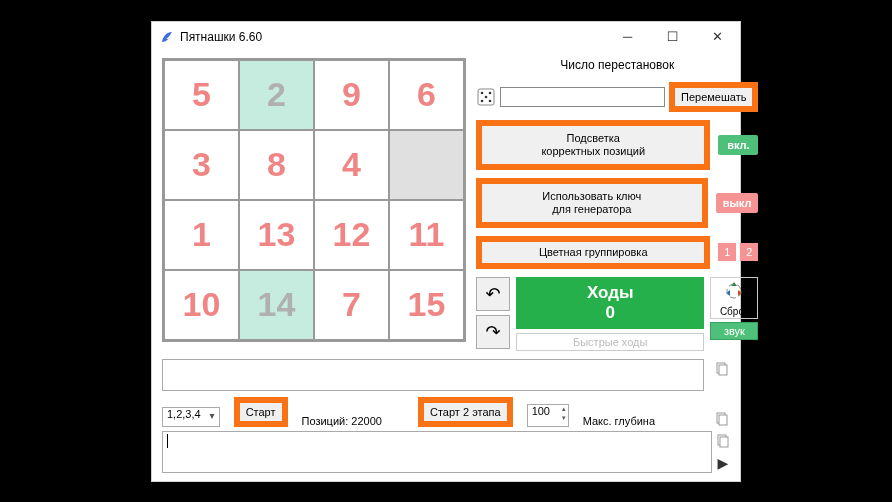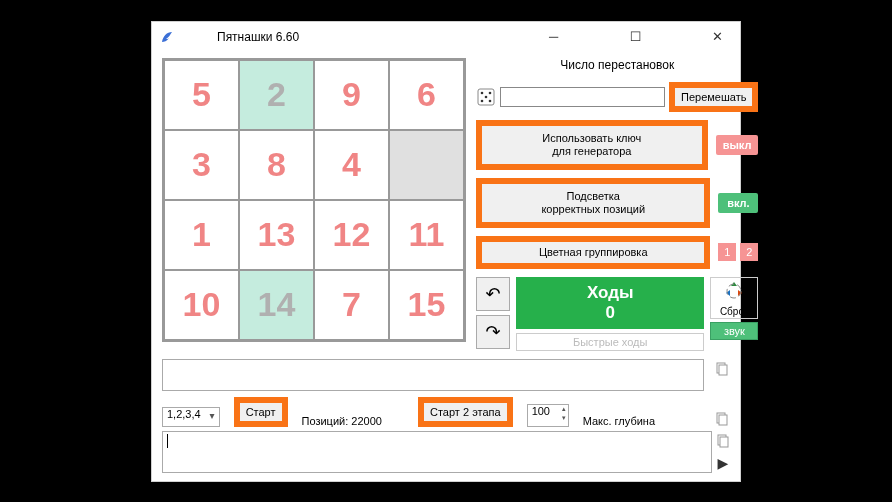--- a/index.html
+++ b/index.html
@@ -20,21 +20,20 @@
     border: 1px solid #d0d0d0;
     box-shadow: 0 4px 20px rgba(0,0,0,0.3);
     display: flex;
     flex-direction: column;
   }
   .titlebar {
     height: 30px;
     display: flex;
     align-items: center;
     padding: 0 0 0 8px;
-    gap: 37px;
   }
   .titlebar .feather {
     width: 14px; height: 14px; margin-right: 6px;
     display: inline-flex; align-items: center; justify-content: center;
   }
   .titlebar .title { font-size: 12px; }
   .titlebar .spacer { flex: 1; }
   .win-btn {
     width: 45px; height: 30px;
     display: flex; align-items: center; justify-content: center;
@@ -295,29 +294,29 @@
               <circle cx="9" cy="9" r="1.3" fill="#333"></circle>
               <circle cx="5" cy="13" r="1.3" fill="#333"></circle>
               <circle cx="13" cy="13" r="1.3" fill="#333"></circle>
             </svg>
         </span>
         <input class="perm-input" placeholder="" style="">
         <button class="btn">Перемешать</button>
       </div>
 
       <div class="option-row">
+        <button class="btn wide">Подсветка
+корректных позиций</button>
+        <span class="badge on">вкл.</span>
+      </div>
+
+      <div class="option-row">
         <button class="btn wide">Использовать ключ
 для генератора</button>
         <span class="badge off">выкл</span>
-      </div>
-
-      <div class="option-row">
-        <button class="btn wide">Подсветка
-корректных позиций</button>
-        <span class="badge on">вкл.</span>
       </div>
 
       <div class="option-row">
         <button class="btn wide" style="padding:4px 6px">Цветная группировка</button>
         <div class="group-badges">
           <span class="gbadge">1</span>
           <span class="gbadge">2</span>
         </div>
       </div>
 

